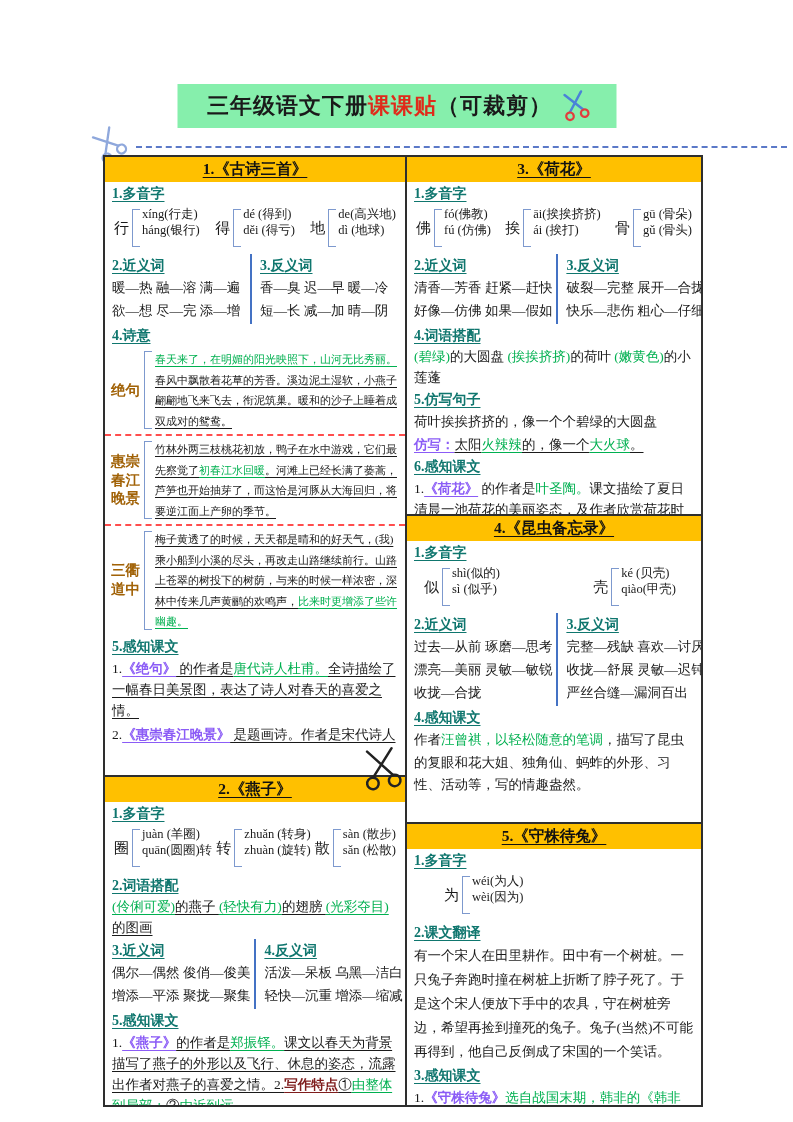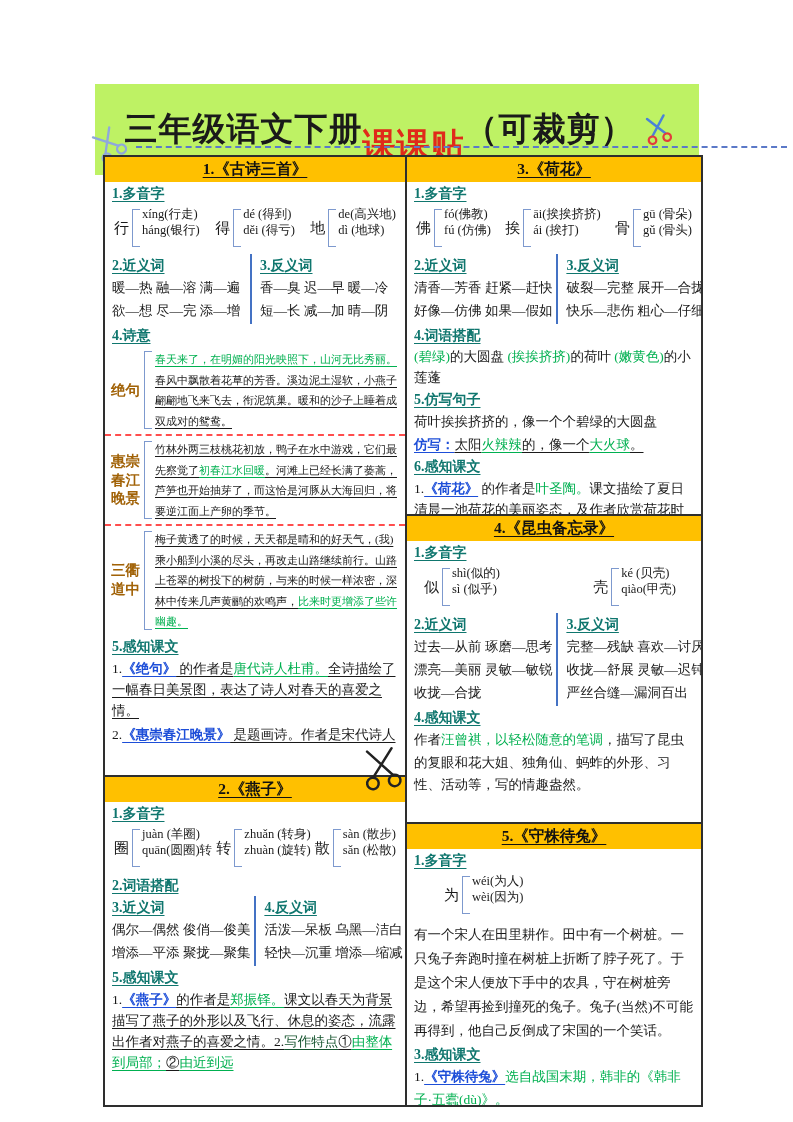--- a/index.html
+++ b/index.html
@@ -6,25 +6,25 @@
   body{
     width:793px;height:1122px;background:#ffffff;
     font-family:"Liberation Serif","DejaVu Serif",serif;
     color:#1a1a1a;position:relative;overflow:hidden;
   }
   .page{position:absolute;inset:0;}
 
   
   .title-banner{
     position:absolute;top:84px;left:50%;transform:translateX(-50%);
-    background:#bef264;padding:7px 26px 7px 30px;white-space:nowrap;
-    font-size:33px;font-weight:700;letter-spacing:1px;
+    background:#86efac;padding:7px 26px 7px 30px;white-space:nowrap;
+    font-size:22px;font-weight:700;letter-spacing:1px;
     display:flex;align-items:center;
   }
-  .title-banner .t-red{color:#e02a1a;margin-top:32px;}
+  .title-banner .t-red{color:#e02a1a;}
   .title-banner svg{margin-left:8px;transform:rotate(-12deg);}
 
   
   .cut-line{position:absolute;top:128px;left:92px;right:6px;height:40px;}
   .cut-line .dashes{
     position:absolute;left:44px;right:0;top:18px;
     border-top:2px dashed #5b79c8;
   }
   .cut-line svg{position:absolute;left:0;top:0;transform:rotate(-32deg);}
 
@@ -87,22 +87,22 @@
   .shiyi-text{flex:1;font-size:11px;line-height:20.5px;padding-left:3px;}
 
   
   .rich{font-size:13.5px;line-height:21px;margin:1px 0;}
   .para{margin:2px 0 3px;}
   .loose{line-height:22.5px;}
   .plain{font-size:13.5px;line-height:21px;margin:2px 0;}
   .fanyi{font-size:13.5px;line-height:24px;margin:2px 0;}
 
   .seg-g{color:#00B050;}
-  .seg-r{color:#1d4ed8;}
-  .seg-b{color:#14532d;}
+  .seg-r{color:#8b5cf6;}
+  .seg-b{color:#7f1d1d;font-weight:bold;}
   .seg-bd{font-weight:700;}
   .seg-u{text-decoration:underline;text-underline-offset:2.5px;}
 
   
   .mid-scissors{position:absolute;left:360px;top:746px;transform:rotate(-8deg);}
 </style>
 </head>
 <body>
 
 <div class="page">
@@ -242,20 +242,21 @@
             <div class="dyz">
               <span class="stem">散</span>
               <span class="brk"></span>
               <span class="reads">
                 <span>sàn (散步)</span>
                 <span>sǎn (松散)</span>
               </span>
             </div>
           </div>
           <div class="bh">2.词语搭配</div>
+          <div class="rich"><span class="seg-g seg-u">(伶俐可爱)</span><span class="seg-u">的燕子 </span><span class="seg-g seg-u">(轻快有力)</span><span class="seg-u">的翅膀 </span><span class="seg-g seg-u">(光彩夺目)</span><span class="seg-u">的图画</span></div>
           <div class="pairs">
             <div class="pcol">
               <div class="bh">3.近义词</div>
               <div class="prow">偶尔—偶然 俊俏—俊美</div>
               <div class="prow">增添—平添 聚拢—聚集</div>
             </div>
             <div class="pcol pcol-r">
               <div class="bh">4.反义词</div>
               <div class="prow">活泼—呆板 乌黑—洁白</div>
               <div class="prow">轻快—沉重 增添—缩减</div>
@@ -376,20 +377,21 @@
           <div class="dyz-row one">
             <div class="dyz">
               <span class="stem">为</span>
               <span class="brk"></span>
               <span class="reads">
                 <span>wéi(为人)</span>
                 <span>wèi(因为)</span>
               </span>
             </div>
           </div>
+          <div class="bh">2.课文翻译</div>
           <div class="fanyi">有一个宋人在田里耕作。田中有一个树桩。一只兔子奔跑时撞在树桩上折断了脖子死了。于是这个宋人便放下手中的农具，守在树桩旁边，希望再捡到撞死的兔子。兔子(当然)不可能再得到，他自己反倒成了宋国的一个笑话。</div>
           <div class="bh">3.感知课文</div>
           <div class="rich para loose"><span>1.</span><span class="seg-r seg-bd seg-u">《守株待兔》</span><span class="seg-g">选自战国末期，韩非的《韩非子·五蠹(dù)》。</span></div>
           <div class="rich para loose"><span>2.</span><span class="seg-r seg-bd seg-u">课文告诉我们的道理</span><span class="seg-r">：</span><span>不努力，而抱侥幸心理，指望靠好运气过日子，是不会有好结果的。</span></div>
         </div>
       </section>
     </div>
   </div>
 
   <svg class="mid-scissors" width="44" height="46" viewBox="0 0 32 32">

